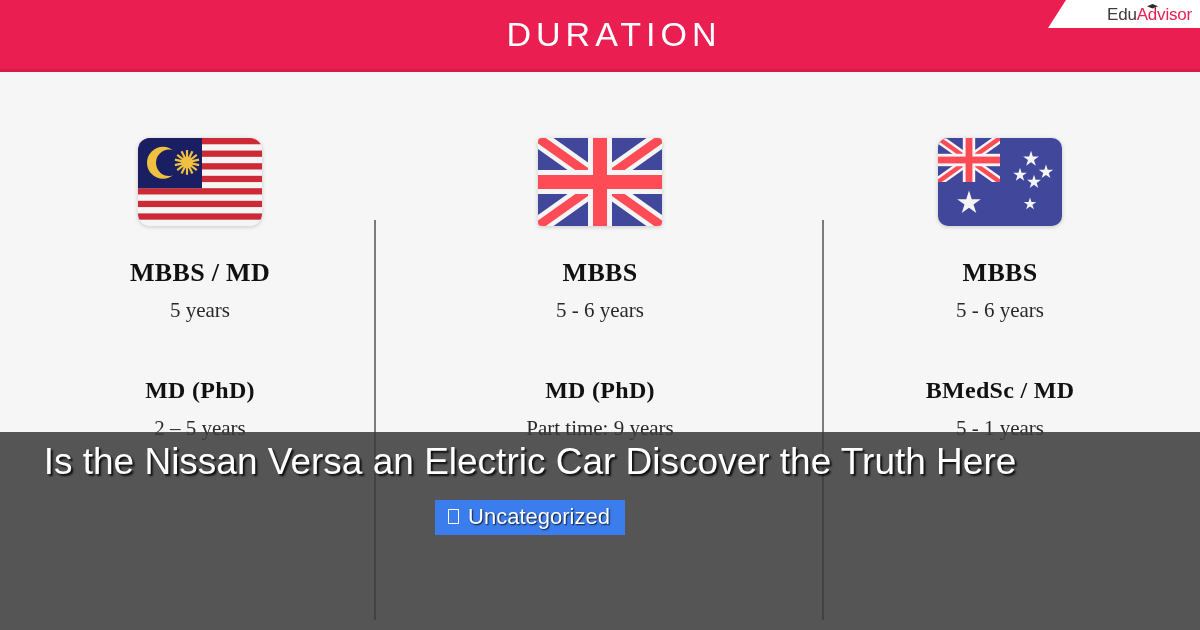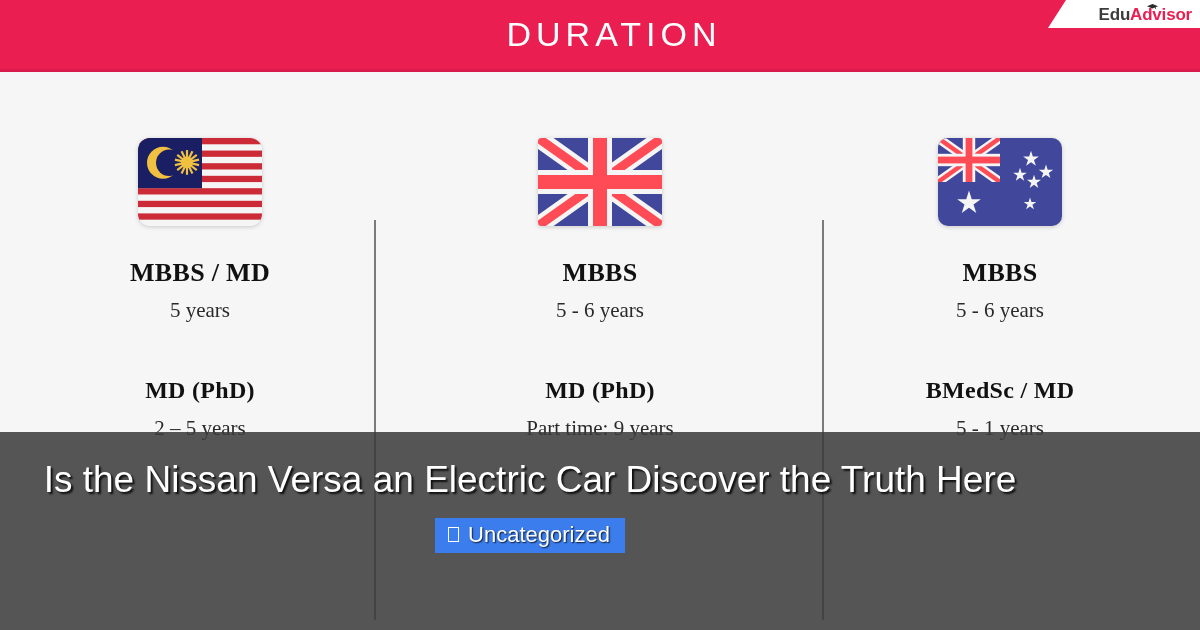--- a/index.html
+++ b/index.html
@@ -30,21 +30,21 @@
   
   .logo-banner{
     position:absolute; right:0; top:0; height:28px; width:152px;
     background:#FFFFFF;
     clip-path: polygon(18px 0, 100% 0, 100% 100%, 0 100%);
     display:flex; align-items:center; justify-content:flex-end;
     padding-right:8px;
     box-shadow:0 1px 2px rgba(0,0,0,.25);
   }
   .logo-wrap{ position:relative; display:inline-block; line-height:1; }
-  .logo-text{ font-size:17px; font-weight:700; letter-spacing:-.2px; white-space:nowrap;margin-left:39px; }
+  .logo-text{ font-size:17px; font-weight:400; letter-spacing:-.2px; white-space:nowrap;margin-left:39px; }
   .logo-edu{ color:#3C3C3C; }
   .logo-adv{ color:#EA1E51; }
   .logo-cap{
     position:absolute; top:-2px; right:34px; width:11px; height:6px;
   }
 
   
   .board{
     position:absolute; left:0; top:72px; width:1200px; height:558px;
     background:#F6F6F6;
@@ -85,21 +85,20 @@
   .divider.d2{ left:822px; }
 
   
   .overlay{
     position:absolute; left:0; top:432px; width:1200px; height:198px;
     background:rgba(58,58,58,.86);
   }
   .ov-inner{
     position:absolute; left:0; top:0; width:1060px; height:198px;
     display:flex; flex-direction:column; align-items:center; justify-content:flex-start;
-    padding-top:18px;
   }
   .ov-title{
     width:1080px;
     text-align:center;
     color:#FFFFFF;
     font-size:37px;
     font-weight:400;
     line-height:1.62;
     text-shadow:2px 2px 2px rgba(0,0,0,.85);
   }

